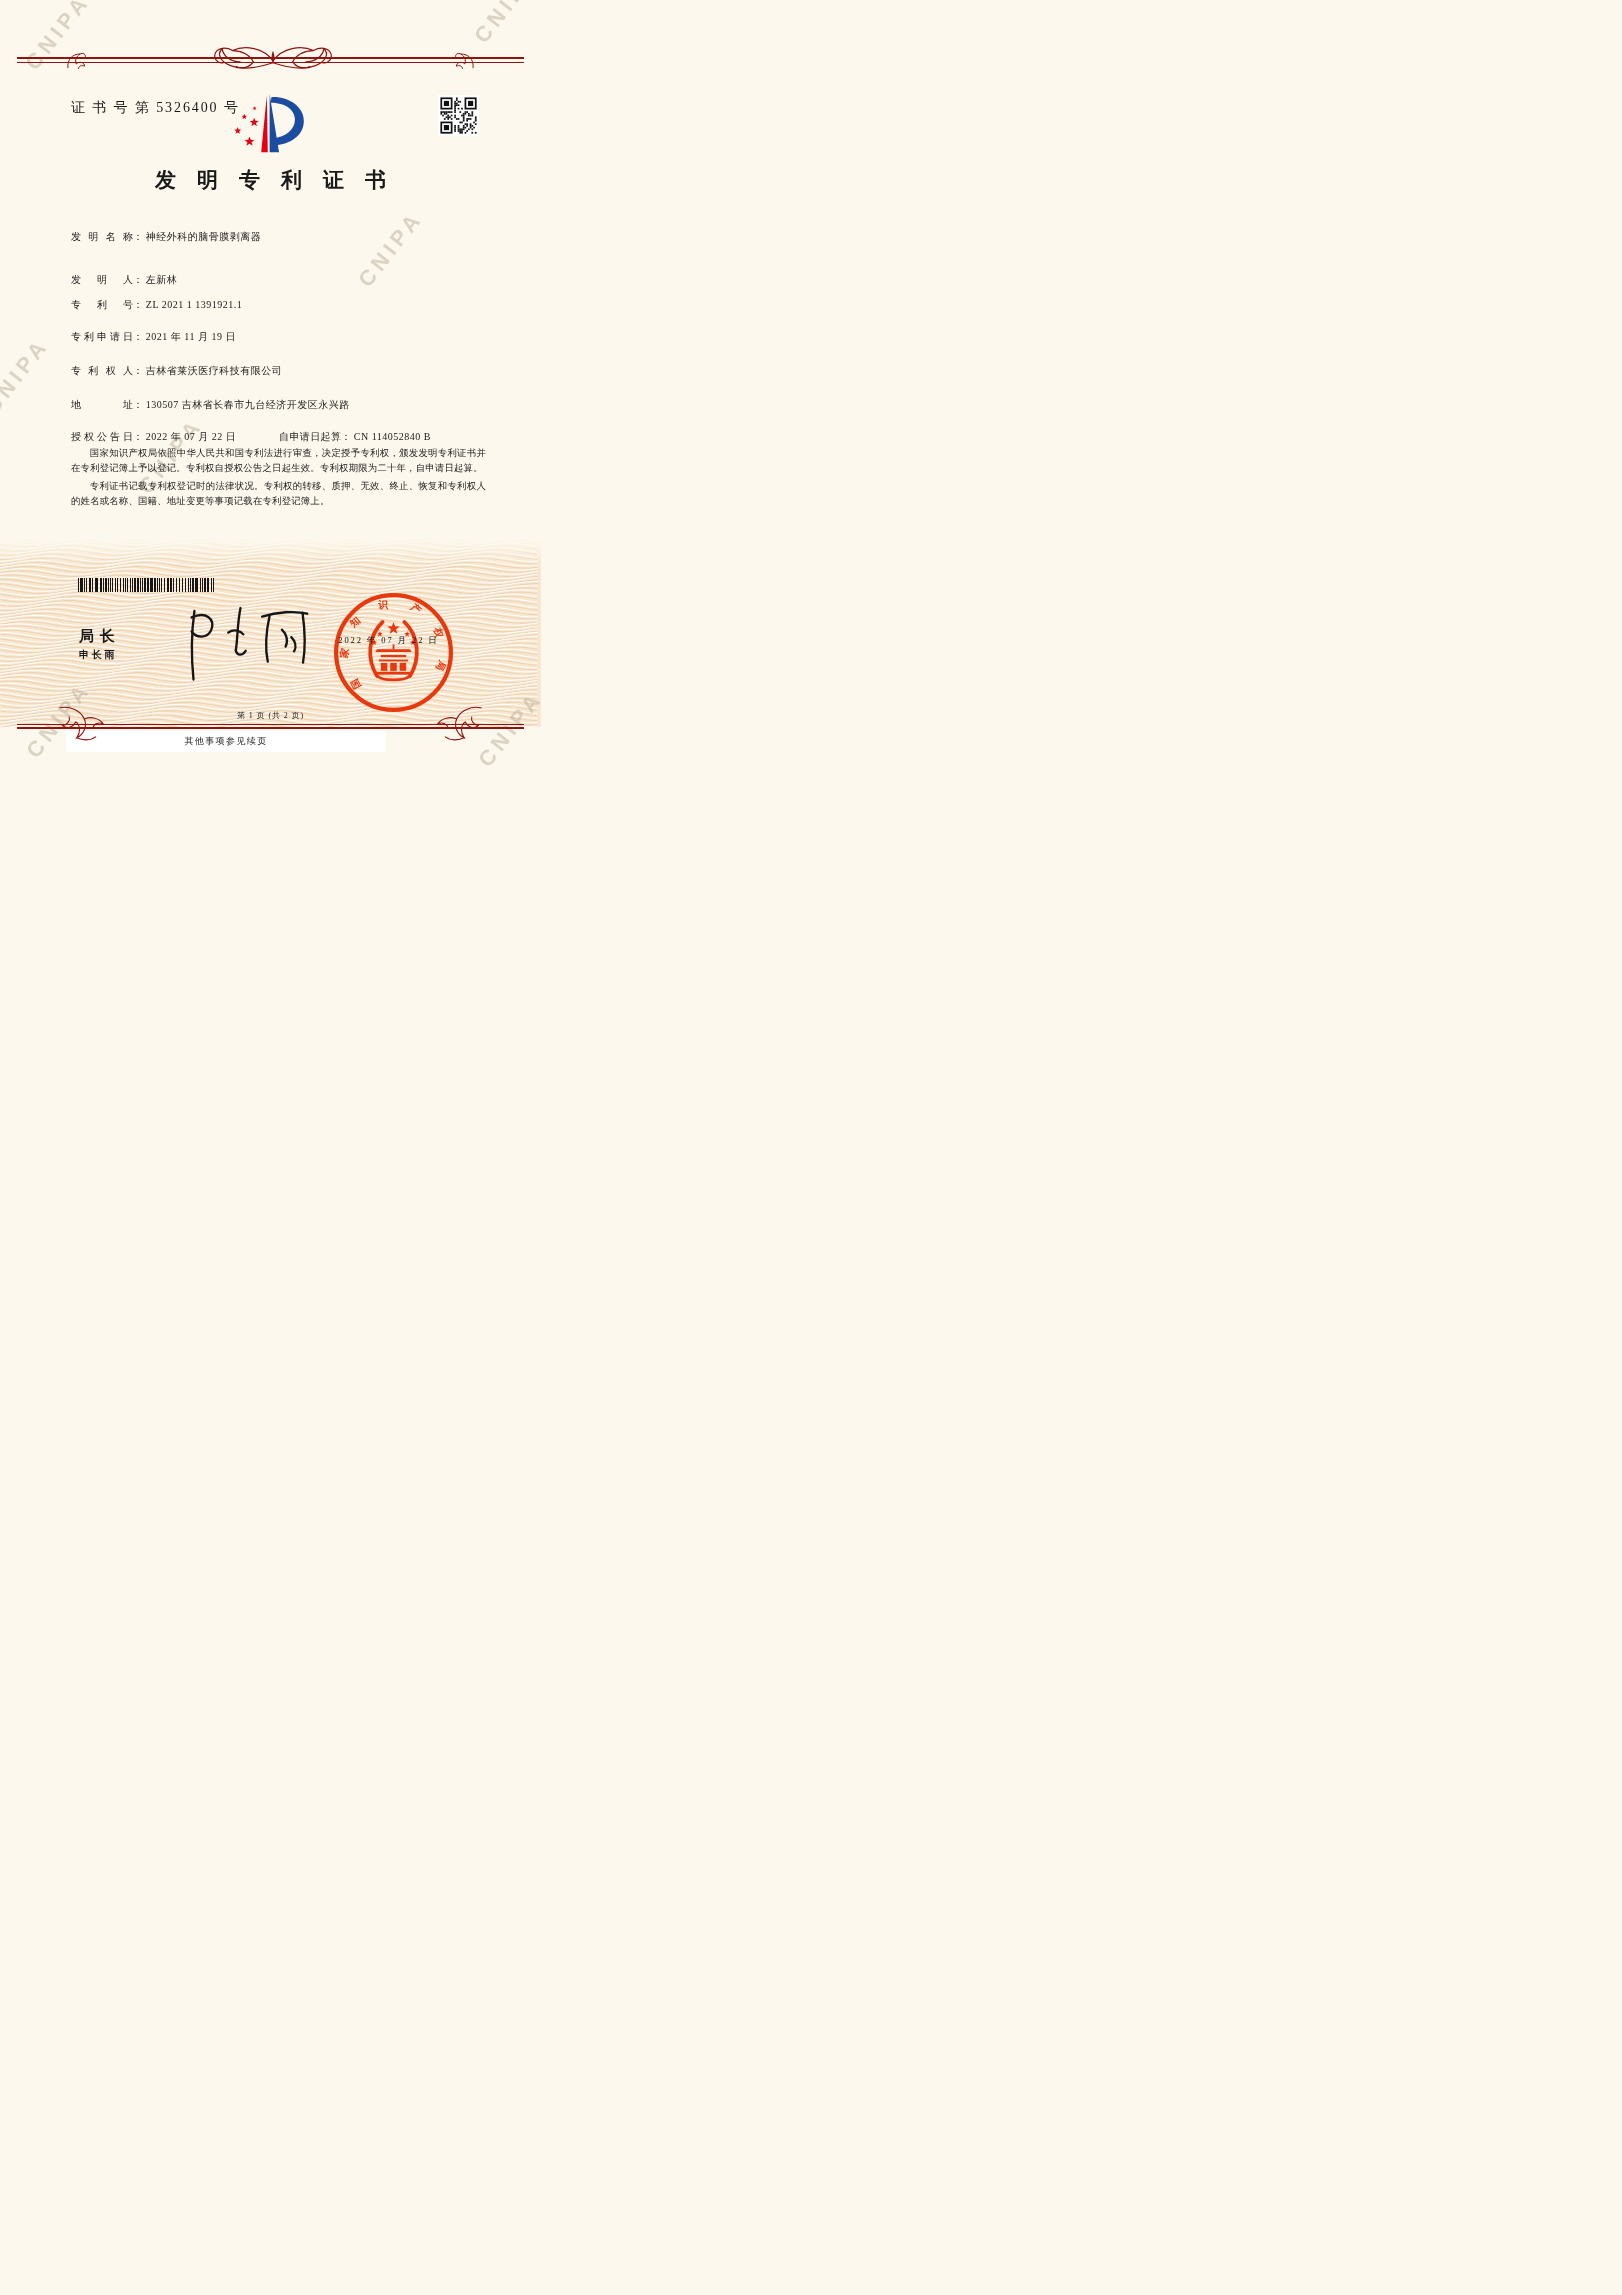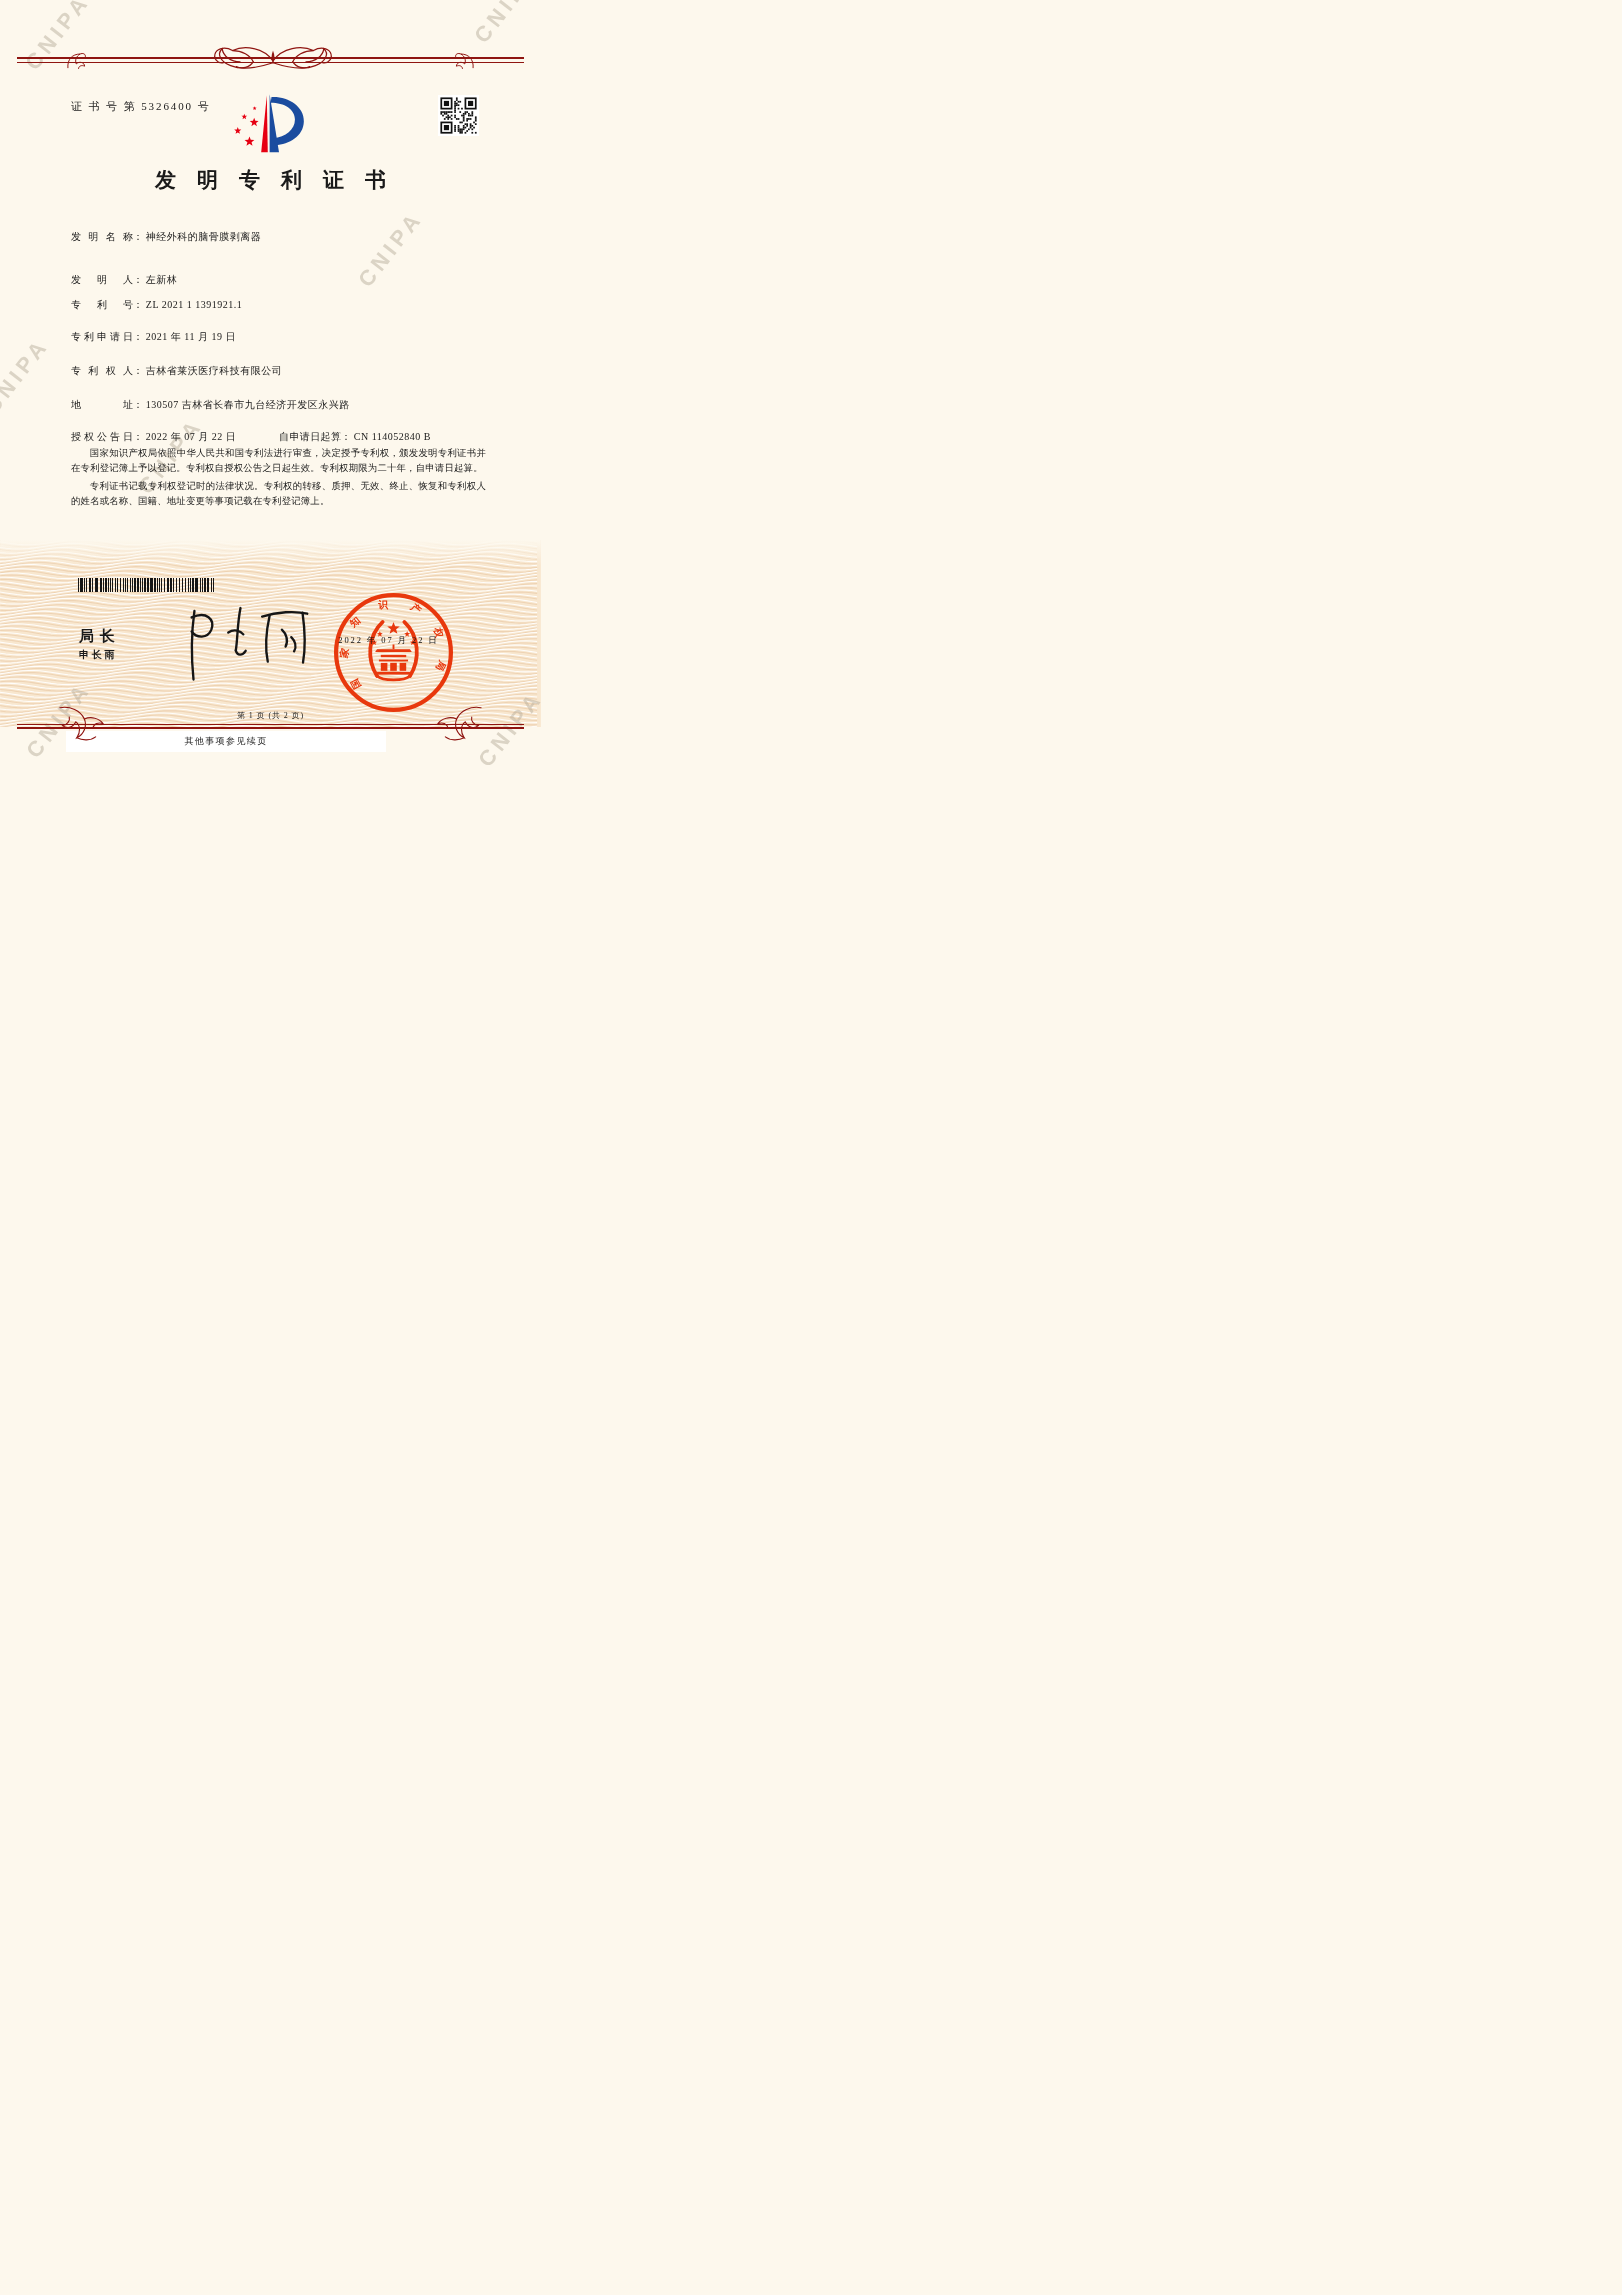--- a/index.html
+++ b/index.html
@@ -6,21 +6,21 @@
     --seal-red:#e8380d; --logo-red:#e60012; --logo-blue:#1b4c9f;
     --border-red:#8f1511; --ink:#1a1a1a;
   }
   html,body{margin:0;padding:0;background:#fdf8ed;}
   .page{position:relative;width:541px;height:765px;background:#fdf8ed;overflow:hidden;
         font-family:"Liberation Serif","DejaVu Serif",serif;color:var(--ink);}
   .wm{position:absolute;font-family:"Liberation Sans","DejaVu Sans",sans-serif;font-weight:bold;
       font-size:21.7px;letter-spacing:4.7px;color:rgba(186,175,158,.5);transform:rotate(-52deg);
       z-index:2;white-space:nowrap;}
   .rule{position:absolute;left:17px;right:17px;background:var(--border-red);z-index:3;}
-  .cert-no{position:absolute;left:71px;top:99px;font-size:11px;letter-spacing:1.9px;z-index:4;}
+  .cert-no{position:absolute;left:71px;top:99px;font-size:14px;letter-spacing:1.9px;z-index:4;}
   .qr-box{position:absolute;left:438px;top:95px;width:41px;height:41px;background:#ffffff;z-index:4;}
   .title{position:absolute;left:0;top:166px;width:100%;text-align:center;font-size:21px;font-weight:bold;
          letter-spacing:21px;text-indent:21px;z-index:4;}
   .field{position:absolute;left:71px;font-size:10px;z-index:4;white-space:nowrap;}
   .field .lbl{display:inline-block;width:62px;text-align:justify;text-align-last:justify;vertical-align:baseline;}
   .field .val{margin-left:2.8px;letter-spacing:0.5px;}
   .body-text{position:absolute;left:71px;top:446px;width:415px;font-size:9.4px;line-height:14.6px;
              text-align:justify;z-index:4;letter-spacing:0.2px;}
   .body-text p{margin:0;text-indent:2em;}
   .body-text p + p{margin-top:3.8px;}

